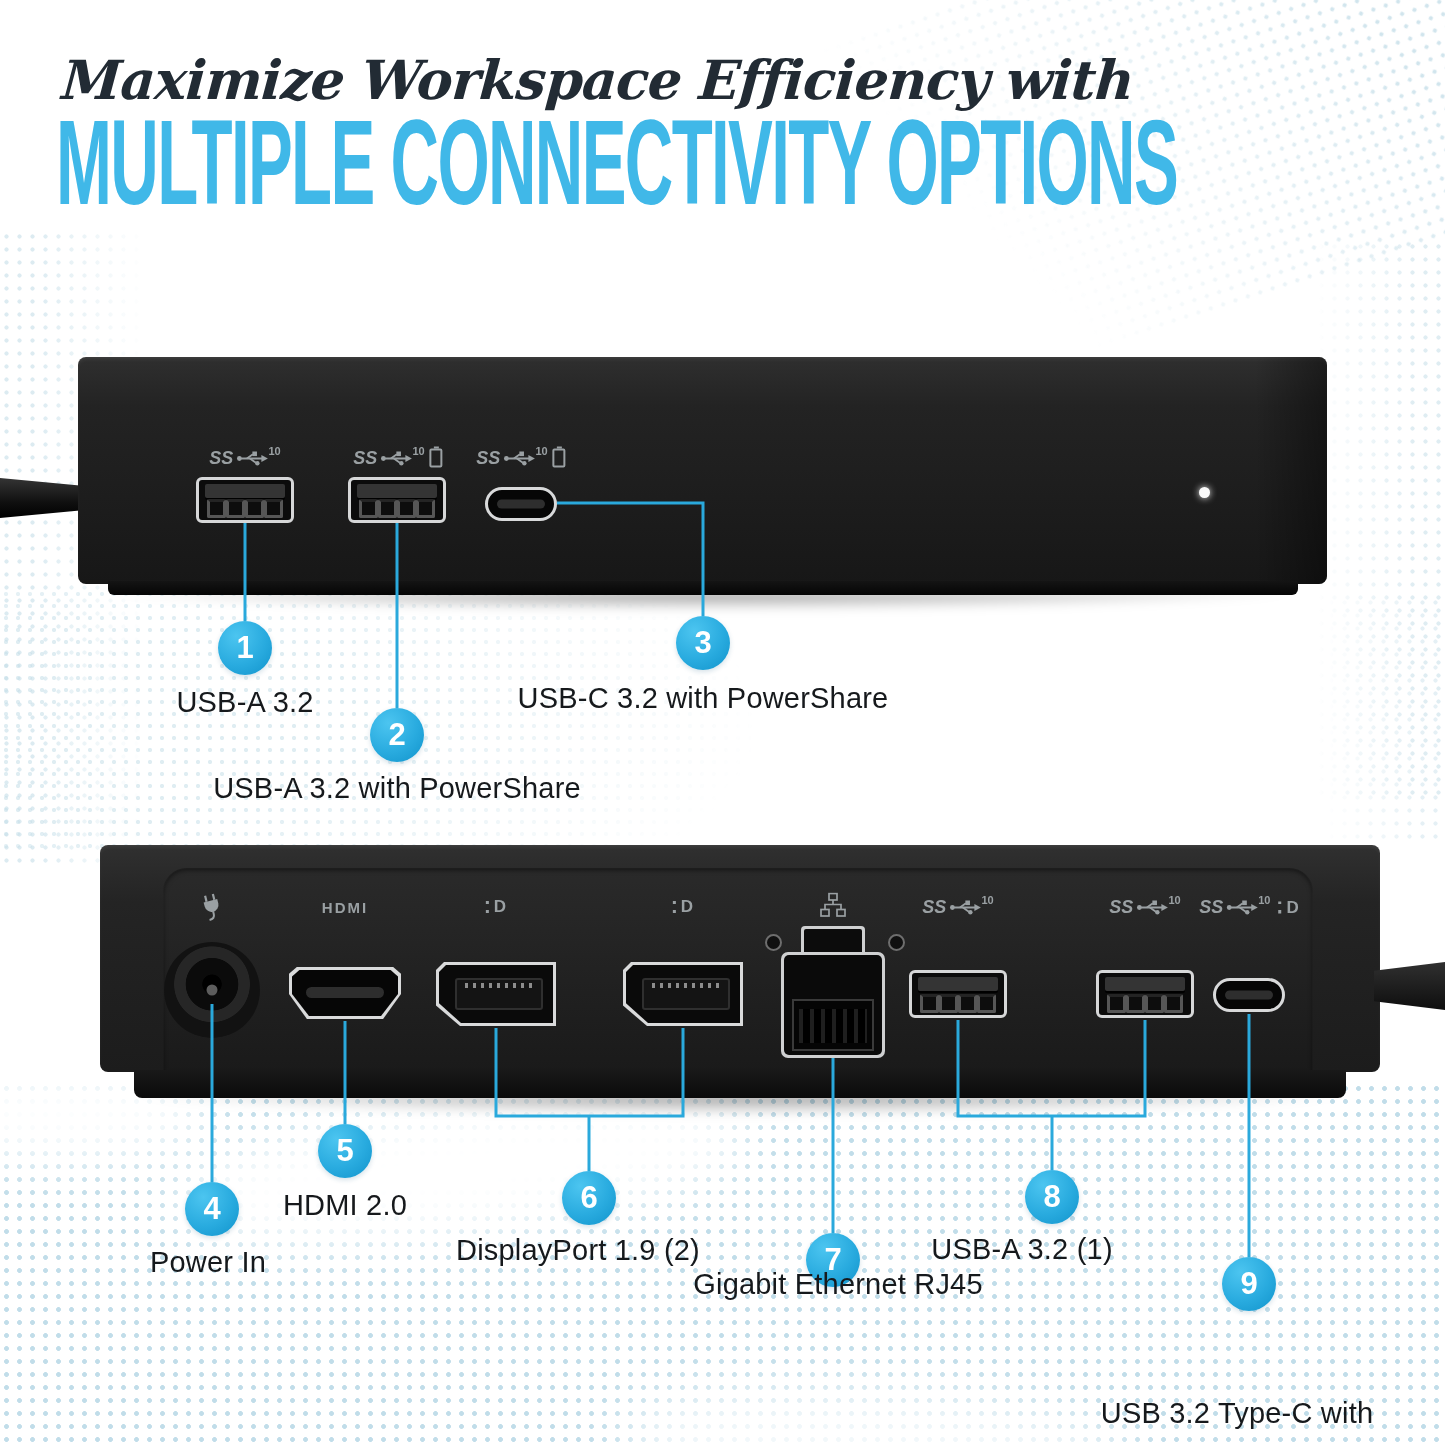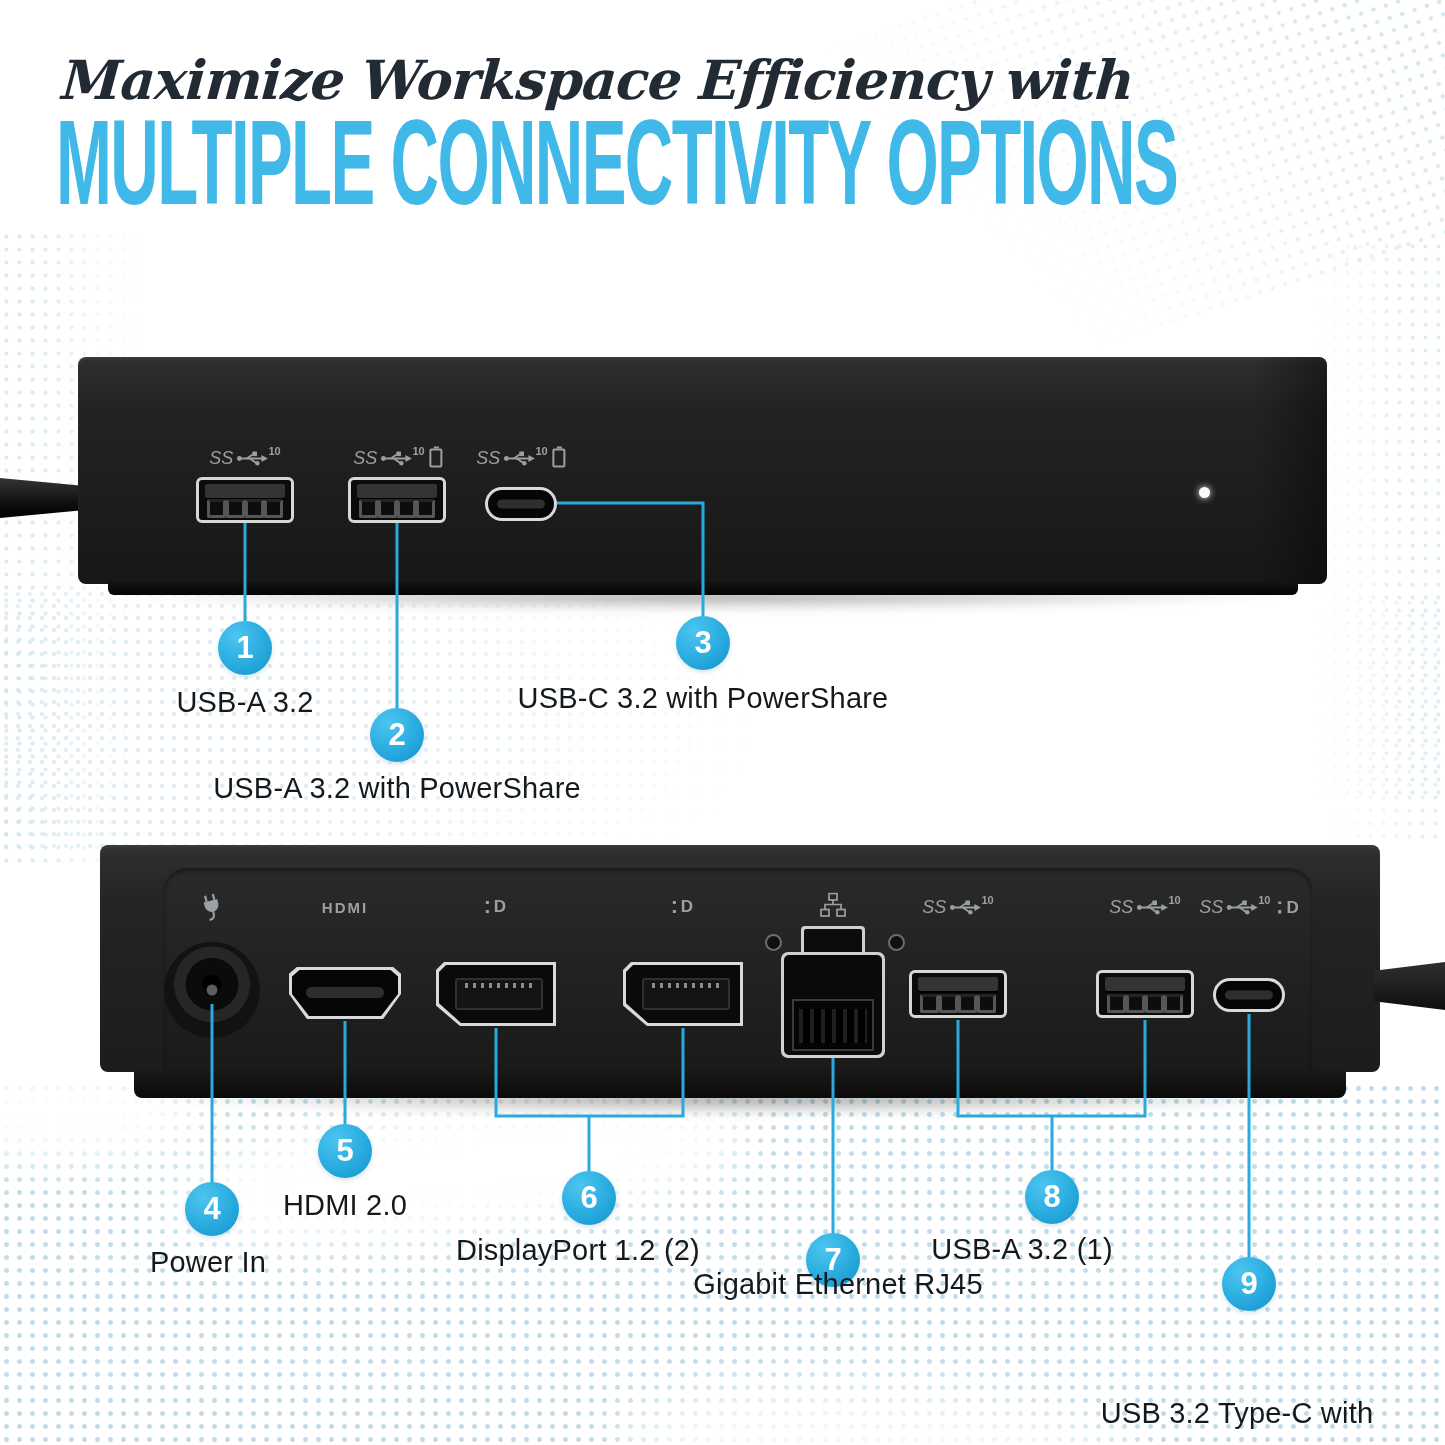--- a/index.html
+++ b/index.html
@@ -65,21 +65,21 @@
      background:linear-gradient(180deg,#191919,#0b0b0b);border-radius:0 0 8px 8px;}
   #back-shadow{position:absolute;left:120px;top:1094px;width:1240px;height:22px;z-index:1;
      background:radial-gradient(ellipse at 50% 0,rgba(0,0,0,.40),transparent 70%);filter:blur(5px);}
   #back-cable{position:absolute;left:1374px;top:962px;width:71px;height:48px;z-index:3;
      background:linear-gradient(180deg,#303030,#0e0e0e);
      clip-path:polygon(0 18%,100% 0,100% 100%,0 82%);}
 
   
   .mark{position:absolute;transform:translate(-50%,-50%);display:flex;align-items:center;gap:3px;
         color:#9aa0a3;z-index:3;white-space:nowrap;}
-  .mark .ss{font-style:italic;font-weight:normal;font-size:18px;letter-spacing:0;text-align:right;}
+  .mark .ss{font-style:italic;font-weight:bold;font-size:18px;letter-spacing:0;text-align:right;}
   .mark .sup{font-size:11px;font-weight:bold;position:relative;top:-8px;margin-left:-3px;}
   .mark svg{display:block;}
   .batt{display:inline-block;width:9px;height:15px;border:2px solid #9aa0a3;border-radius:2px;
         position:relative;margin-left:2px;}
   .batt::before{content:'';position:absolute;left:50%;top:-4px;transform:translateX(-50%);
         width:5px;height:2px;background:#9aa0a3;}
   .hdmi-text{font-size:15px;font-weight:bold;letter-spacing:2px;}
   .dpdots{display:inline-block;width:3px;height:12px;margin-right:2px;
      background:linear-gradient(180deg,#9aa0a3 0 3px,transparent 3px 9px,#9aa0a3 9px 12px);}
   .dpD{font-weight:bold;font-size:17px;}
@@ -384,21 +384,21 @@
   <div class="co-label" style="left:208px;top:1246px">Power In</div>
 
   <div class="co-circle" style="left:318px;top:1124px">
       <span>5</span>
     </div>
   <div class="co-label" style="left:345px;top:1189px">HDMI 2.0</div>
 
   <div class="co-circle" style="left:562px;top:1171px">
       <span>6</span>
     </div>
-  <div class="co-label" style="left:578px;top:1234px">DisplayPort 1.2 (2)</div>
+  <div class="co-label" style="left:578px;top:1234px">DisplayPort 1.9 (2)</div>
 
   <div class="co-circle" style="left:806px;top:1233px">
       <span>7</span>
     </div>
   <div class="co-label" style="left:838px;top:1268px">Gigabit Ethernet RJ45</div>
 
   <div class="co-circle" style="left:1025px;top:1170px">
       <span>8</span>
     </div>
   <div class="co-label" style="left:1022px;top:1233px">USB-A 3.2 (1)</div>

